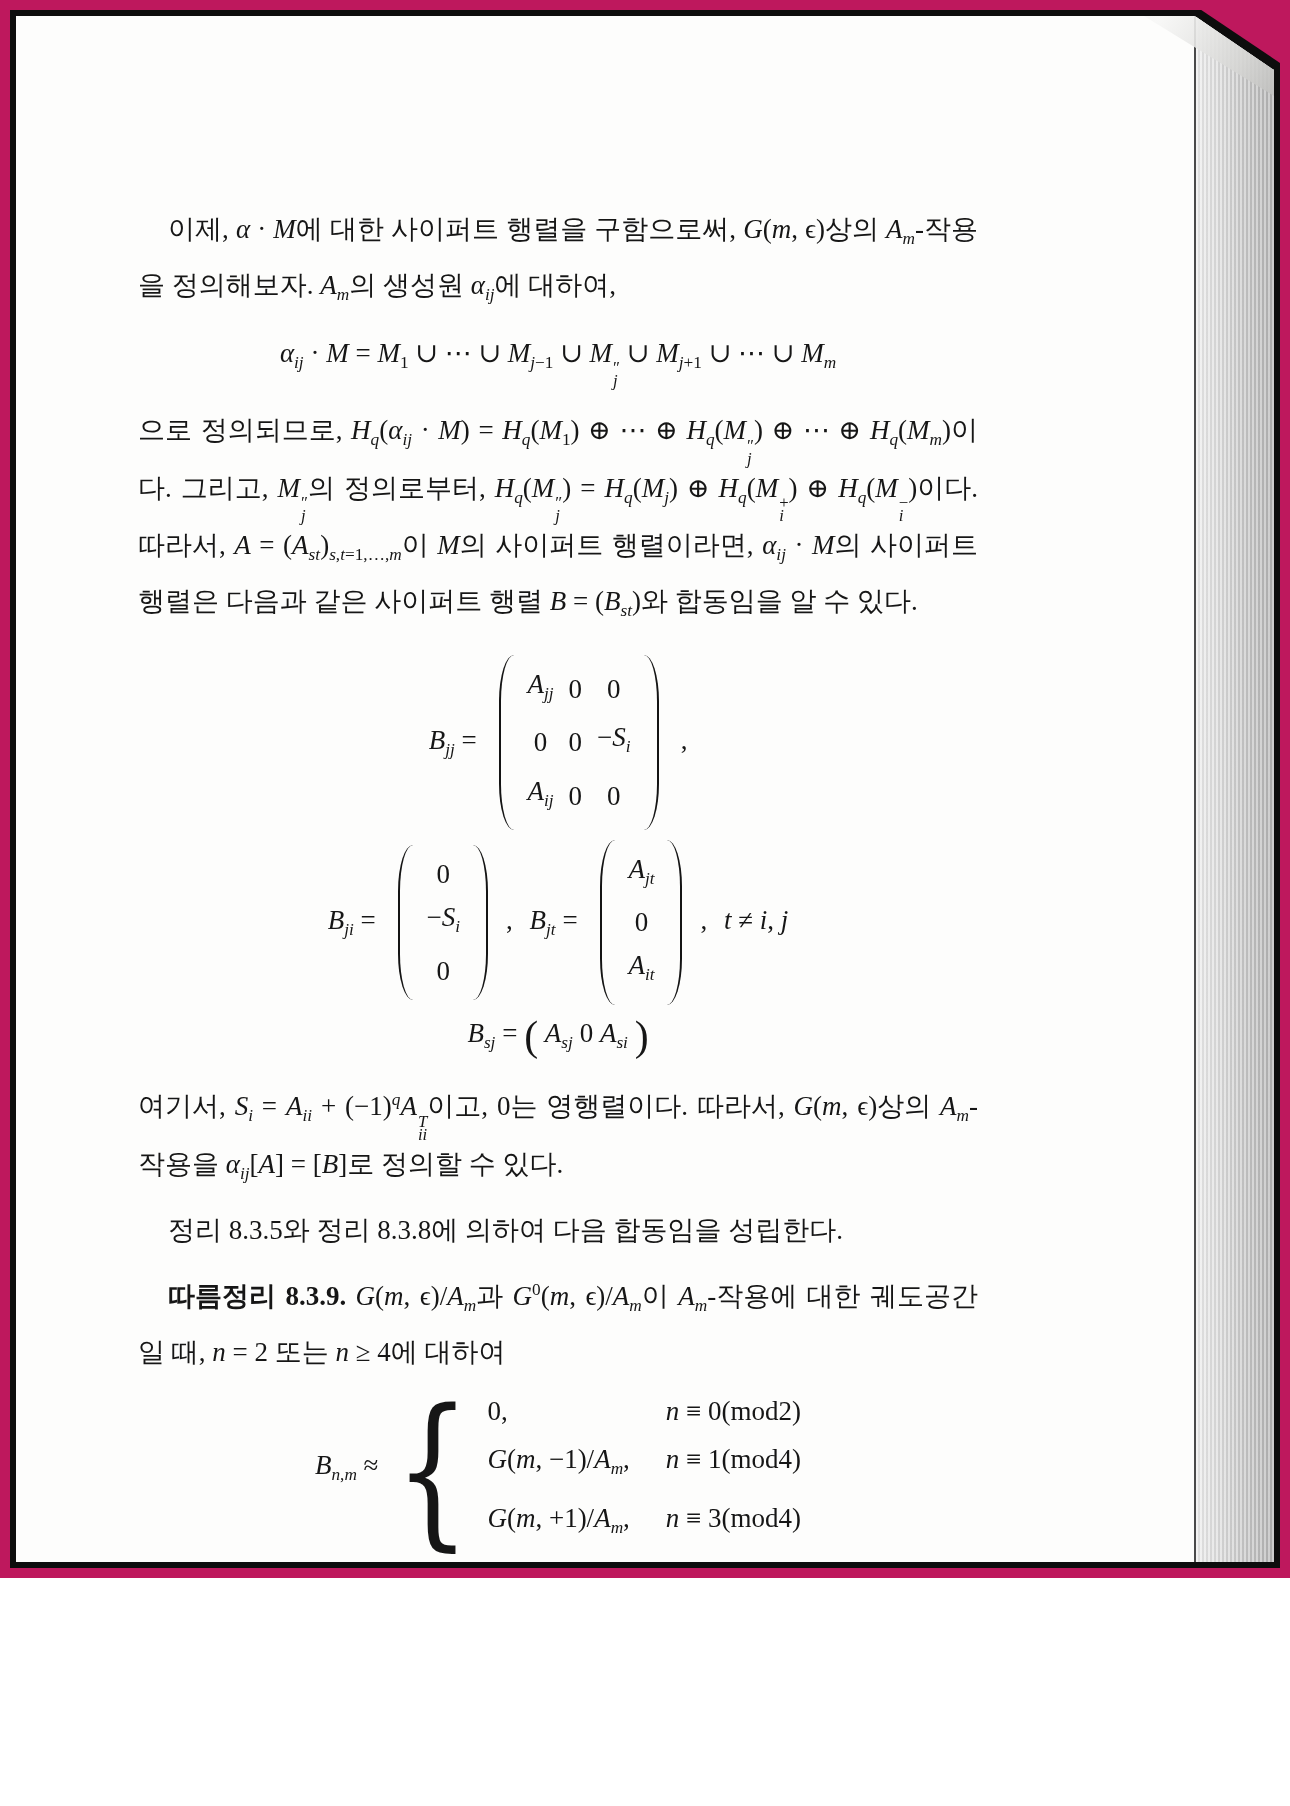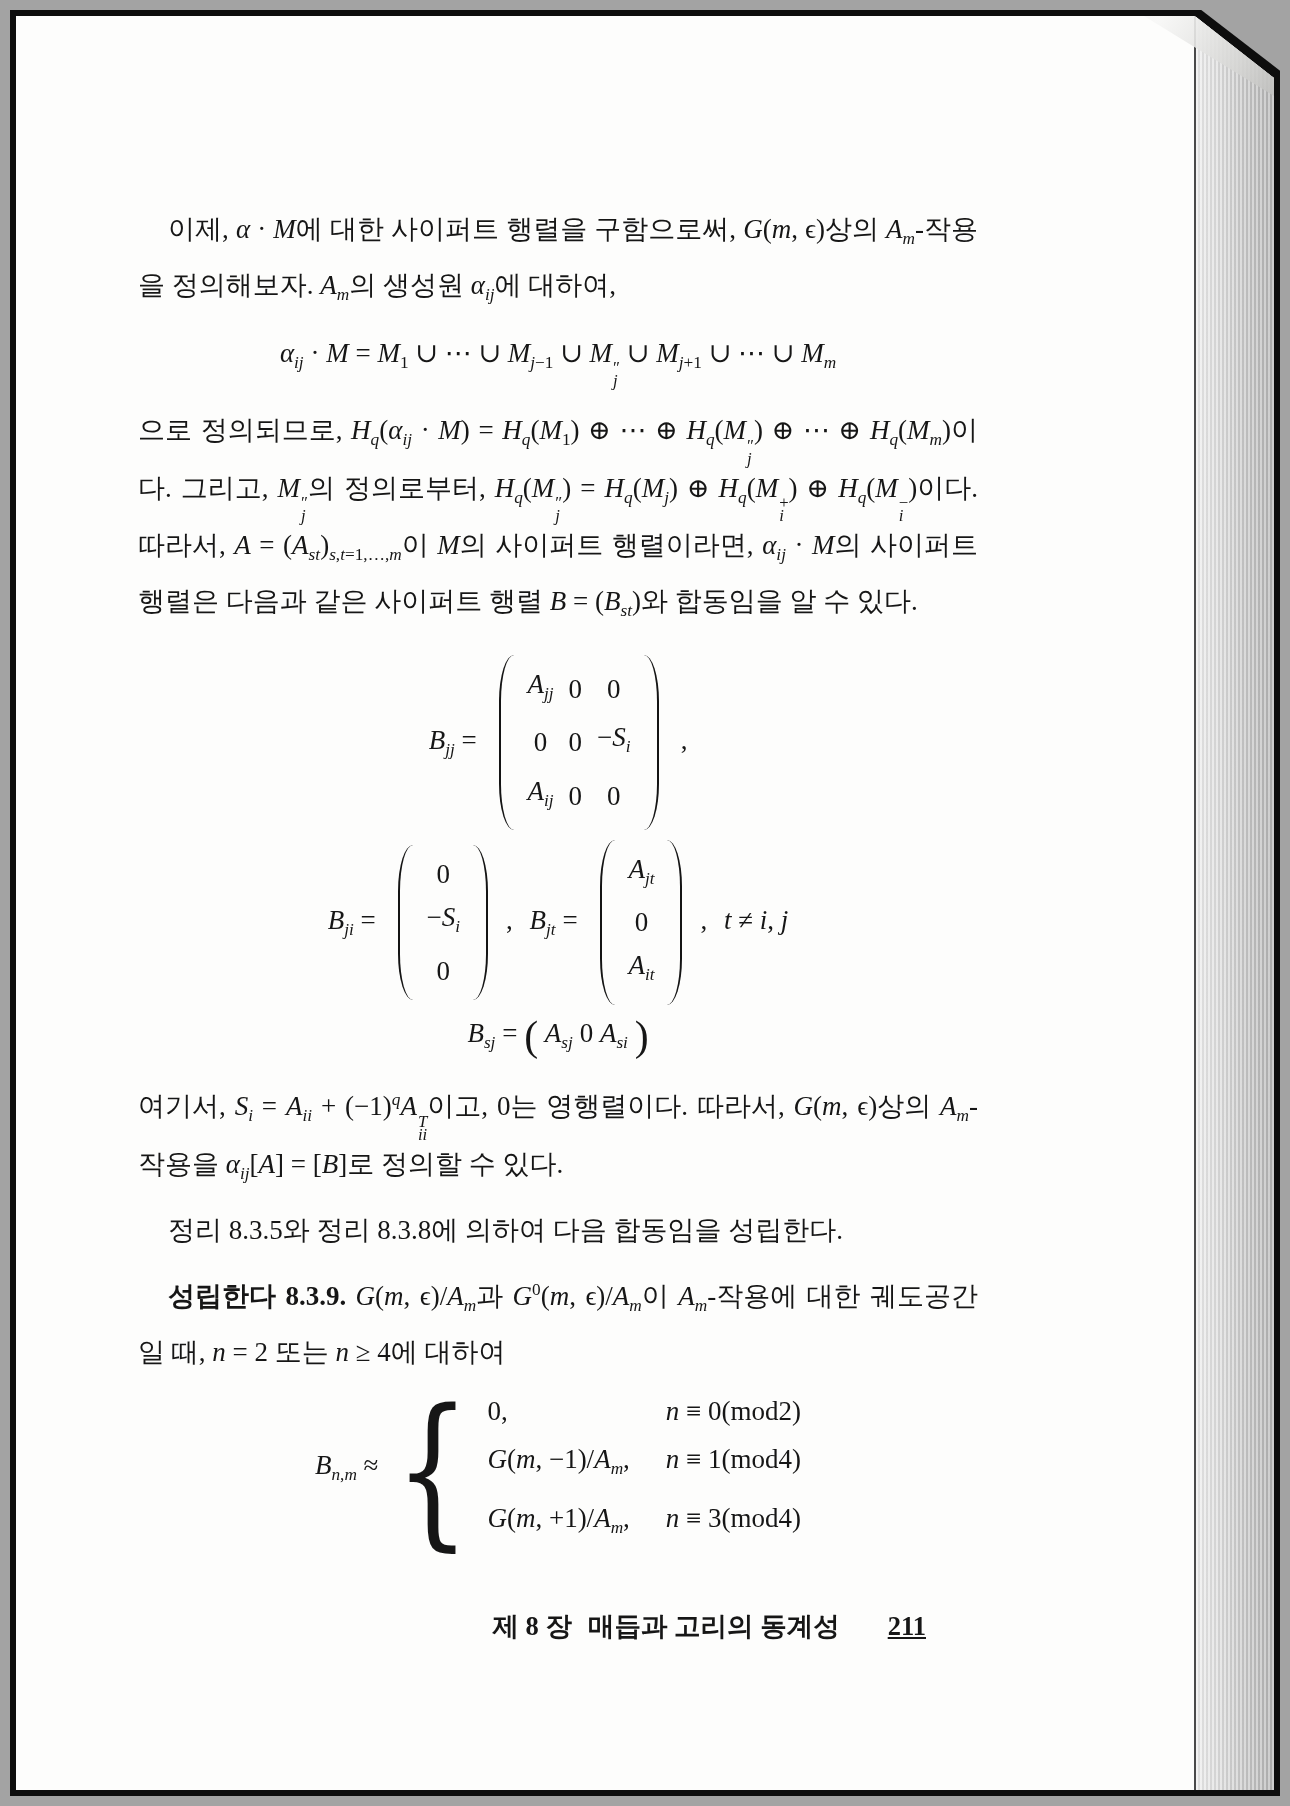--- a/index.html
+++ b/index.html
@@ -5,22 +5,22 @@
   html, body {
     margin: 0;
     padding: 0;
     background: #ffffff;
     font-family: "Liberation Serif", "DejaVu Serif", "DejaVu Sans", serif;
     color: #161616;
   }
   .stage {
     position: relative;
     width: 1290px;
-    height: 1806px;
-    background: #a3a3a3;
+    height: 1578px;
+    background: #be185d;
     overflow: hidden;
   }
   
   .frame {
     position: absolute;
     inset: 10px;
     background: #0d0d0d;
     clip-path: polygon(0 0, 93.8% 0, 100% 3.4%, 100% 100%, 0 100%);
   }
   .face {
@@ -241,21 +241,21 @@
 
         <div class="formula fm-tight"><i>B<sub>sj</sub></i> = <span class="bp">(</span> <i>A<sub>sj</sub></i> 0 <i>A<sub>si</sub></i> <span class="bp">)</span></div>
 
         <p class="para mt14">여기서, <i>S<sub>i</sub></i> = <i>A<sub>ii</sub></i> + (−1)<sup><i>q</i></sup><i>A</i><span class="ps">
               <span class="t"><i>T</i></span>
               <span class="b">ii</span>
             </span>이고, 0는 영행렬이다. 따라서, <i>G</i>(<i>m</i>, ϵ)상의 <i>A<sub>m</sub></i>-작용을 <i>α<sub>ij</sub></i>[<i>A</i>] = [<i>B</i>]로 정의할 수 있다.</p>
 
         <p class="para indent mt10">정리 8.3.5와 정리 8.3.8에 의하여 다음 합동임을 성립한다.</p>
 
-        <p class="para indent mt14"><b>성립한다 8.3.9.</b>  <i>G</i>(<i>m</i>, ϵ)/<i>A<sub>m</sub></i>과 <i>G</i><sup>0</sup>(<i>m</i>, ϵ)/<i>A<sub>m</sub></i>이 <i>A<sub>m</sub></i>-작용에 대한 궤도공간일 때, <i>n</i> = 2 또는 <i>n</i> ≥ 4에 대하여</p>
+        <p class="para indent mt14"><b>따름정리 8.3.9.</b>  <i>G</i>(<i>m</i>, ϵ)/<i>A<sub>m</sub></i>과 <i>G</i><sup>0</sup>(<i>m</i>, ϵ)/<i>A<sub>m</sub></i>이 <i>A<sub>m</sub></i>-작용에 대한 궤도공간일 때, <i>n</i> = 2 또는 <i>n</i> ≥ 4에 대하여</p>
 
         <div class="formula"><span class="casewrap">
               <span><i>B</i><sub><i>n</i>,<i>m</i></sub> ≈</span>
               <span class="brace">{</span>
               <span class="cases">
                 <span>0,</span>
                 <span><i>n</i> ≡ 0(mod2)</span>
                 <span><i>G</i>(<i>m</i>, −1)/<i>A<sub>m</sub></i>,</span>
                 <span><i>n</i> ≡ 1(mod4)</span>
                 <span><i>G</i>(<i>m</i>, +1)/<i>A<sub>m</sub></i>,</span>

